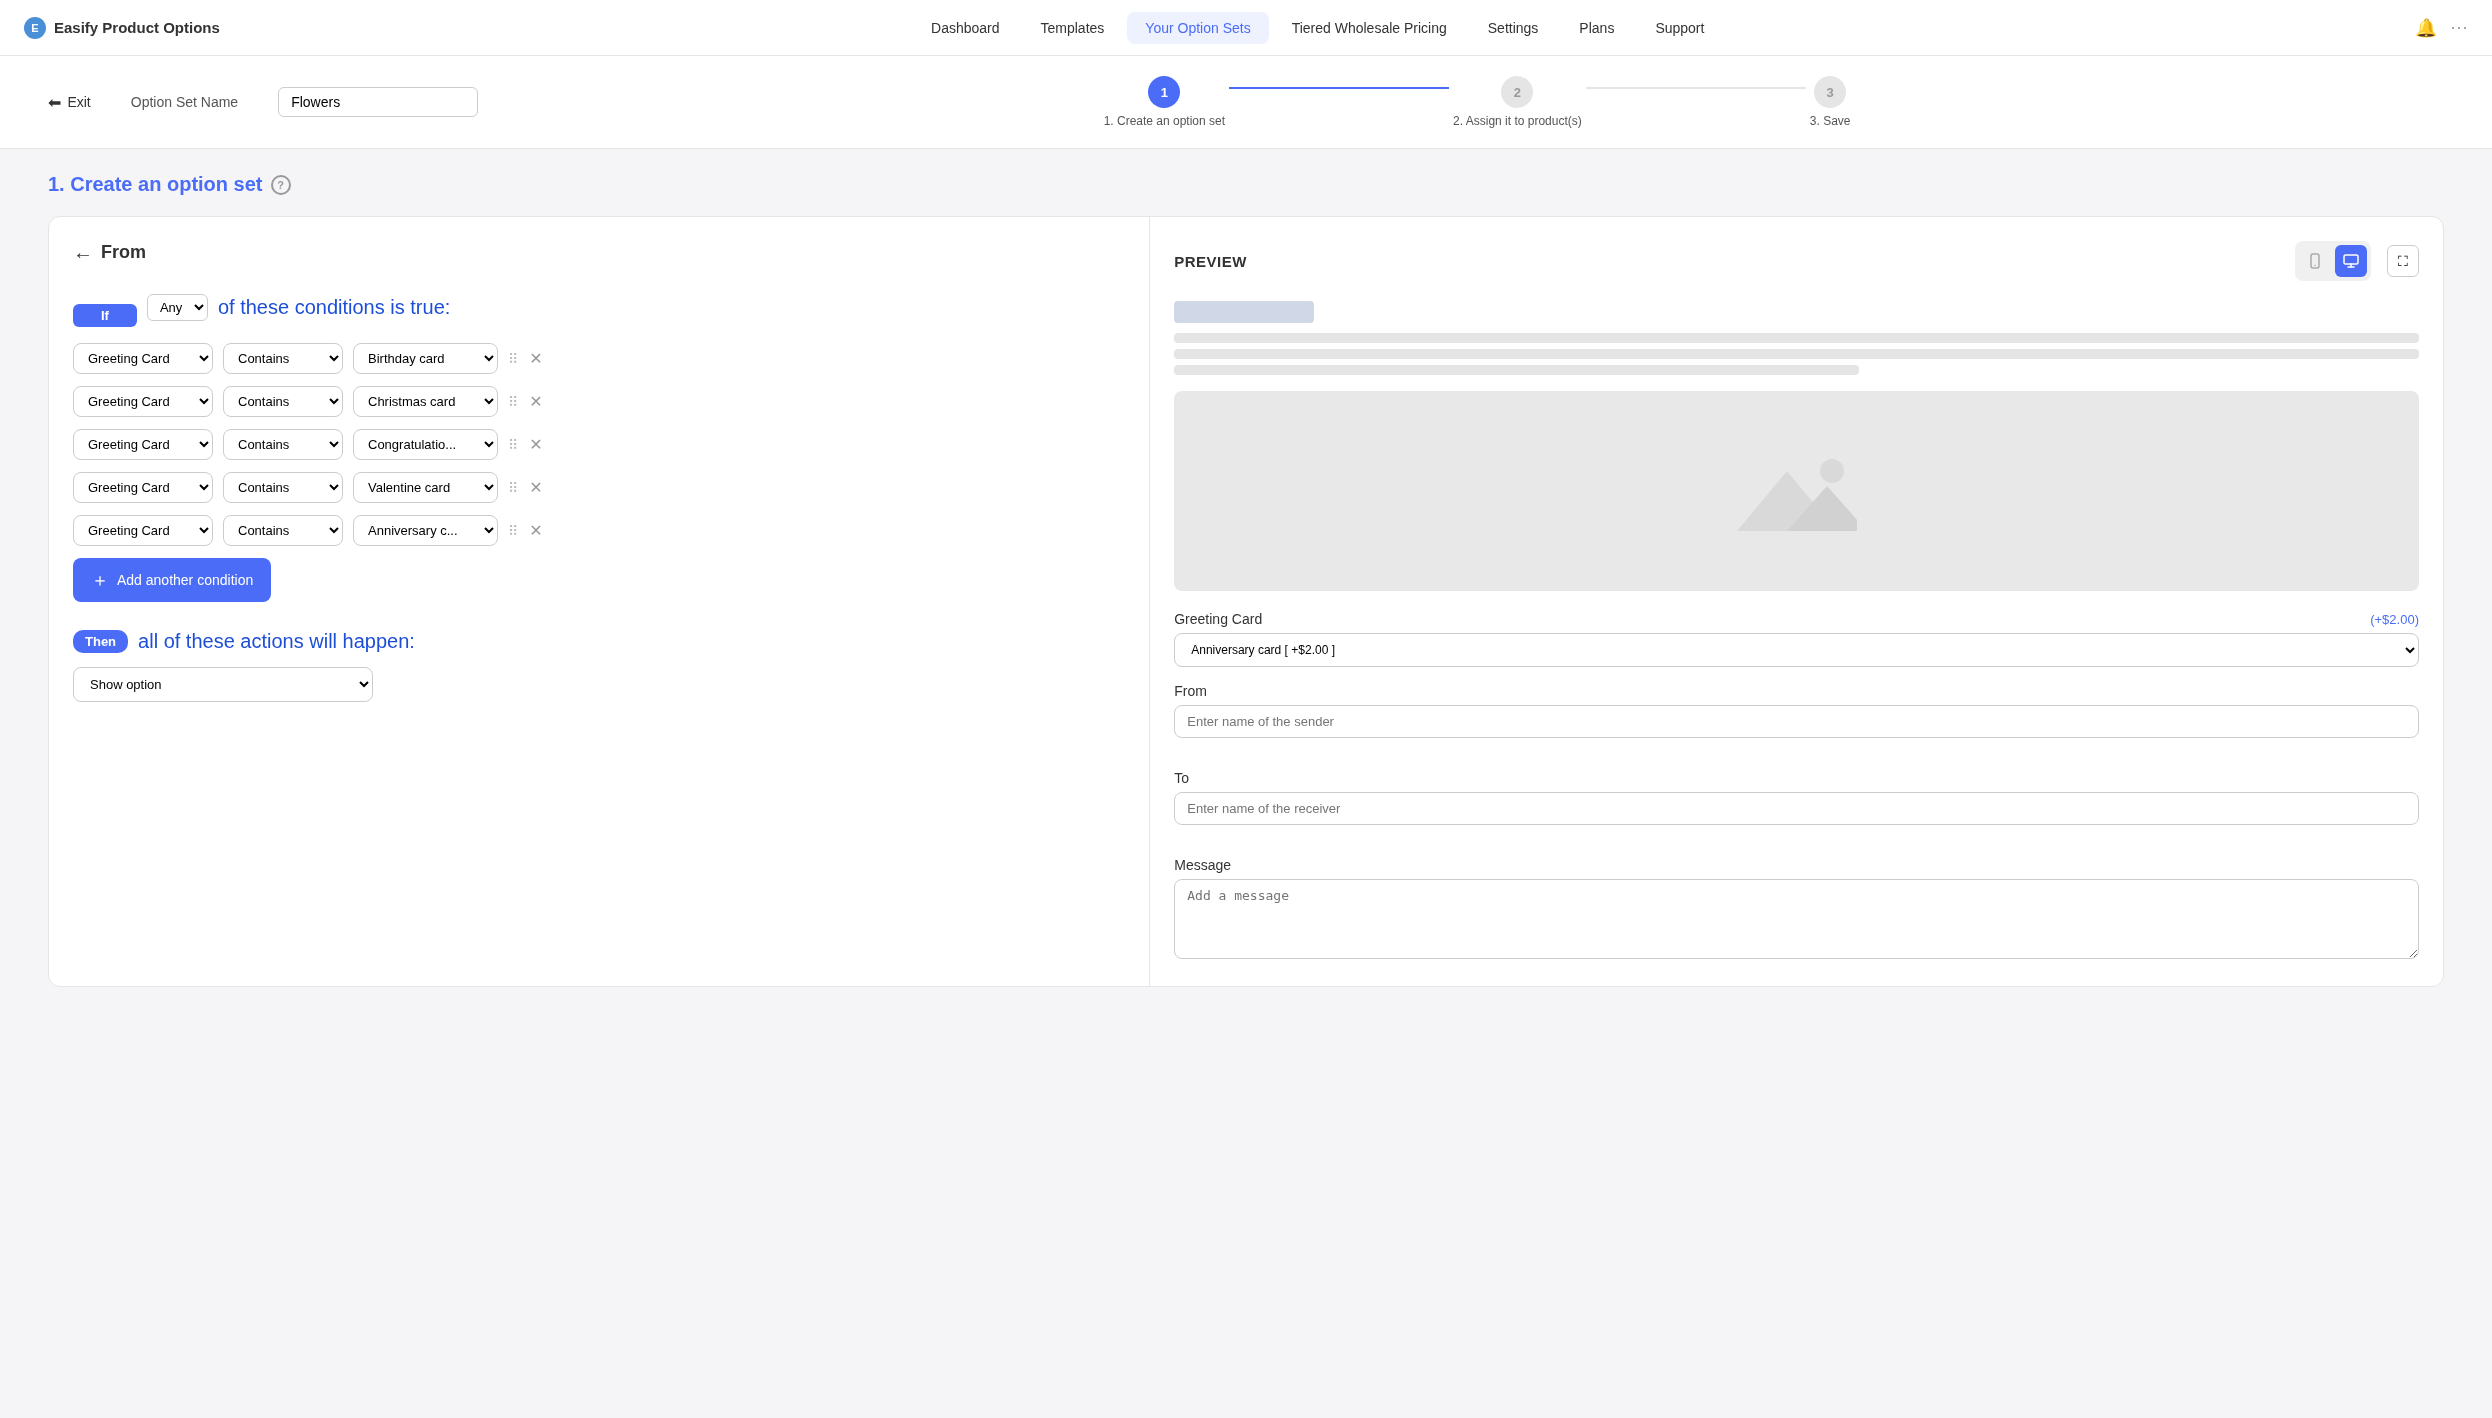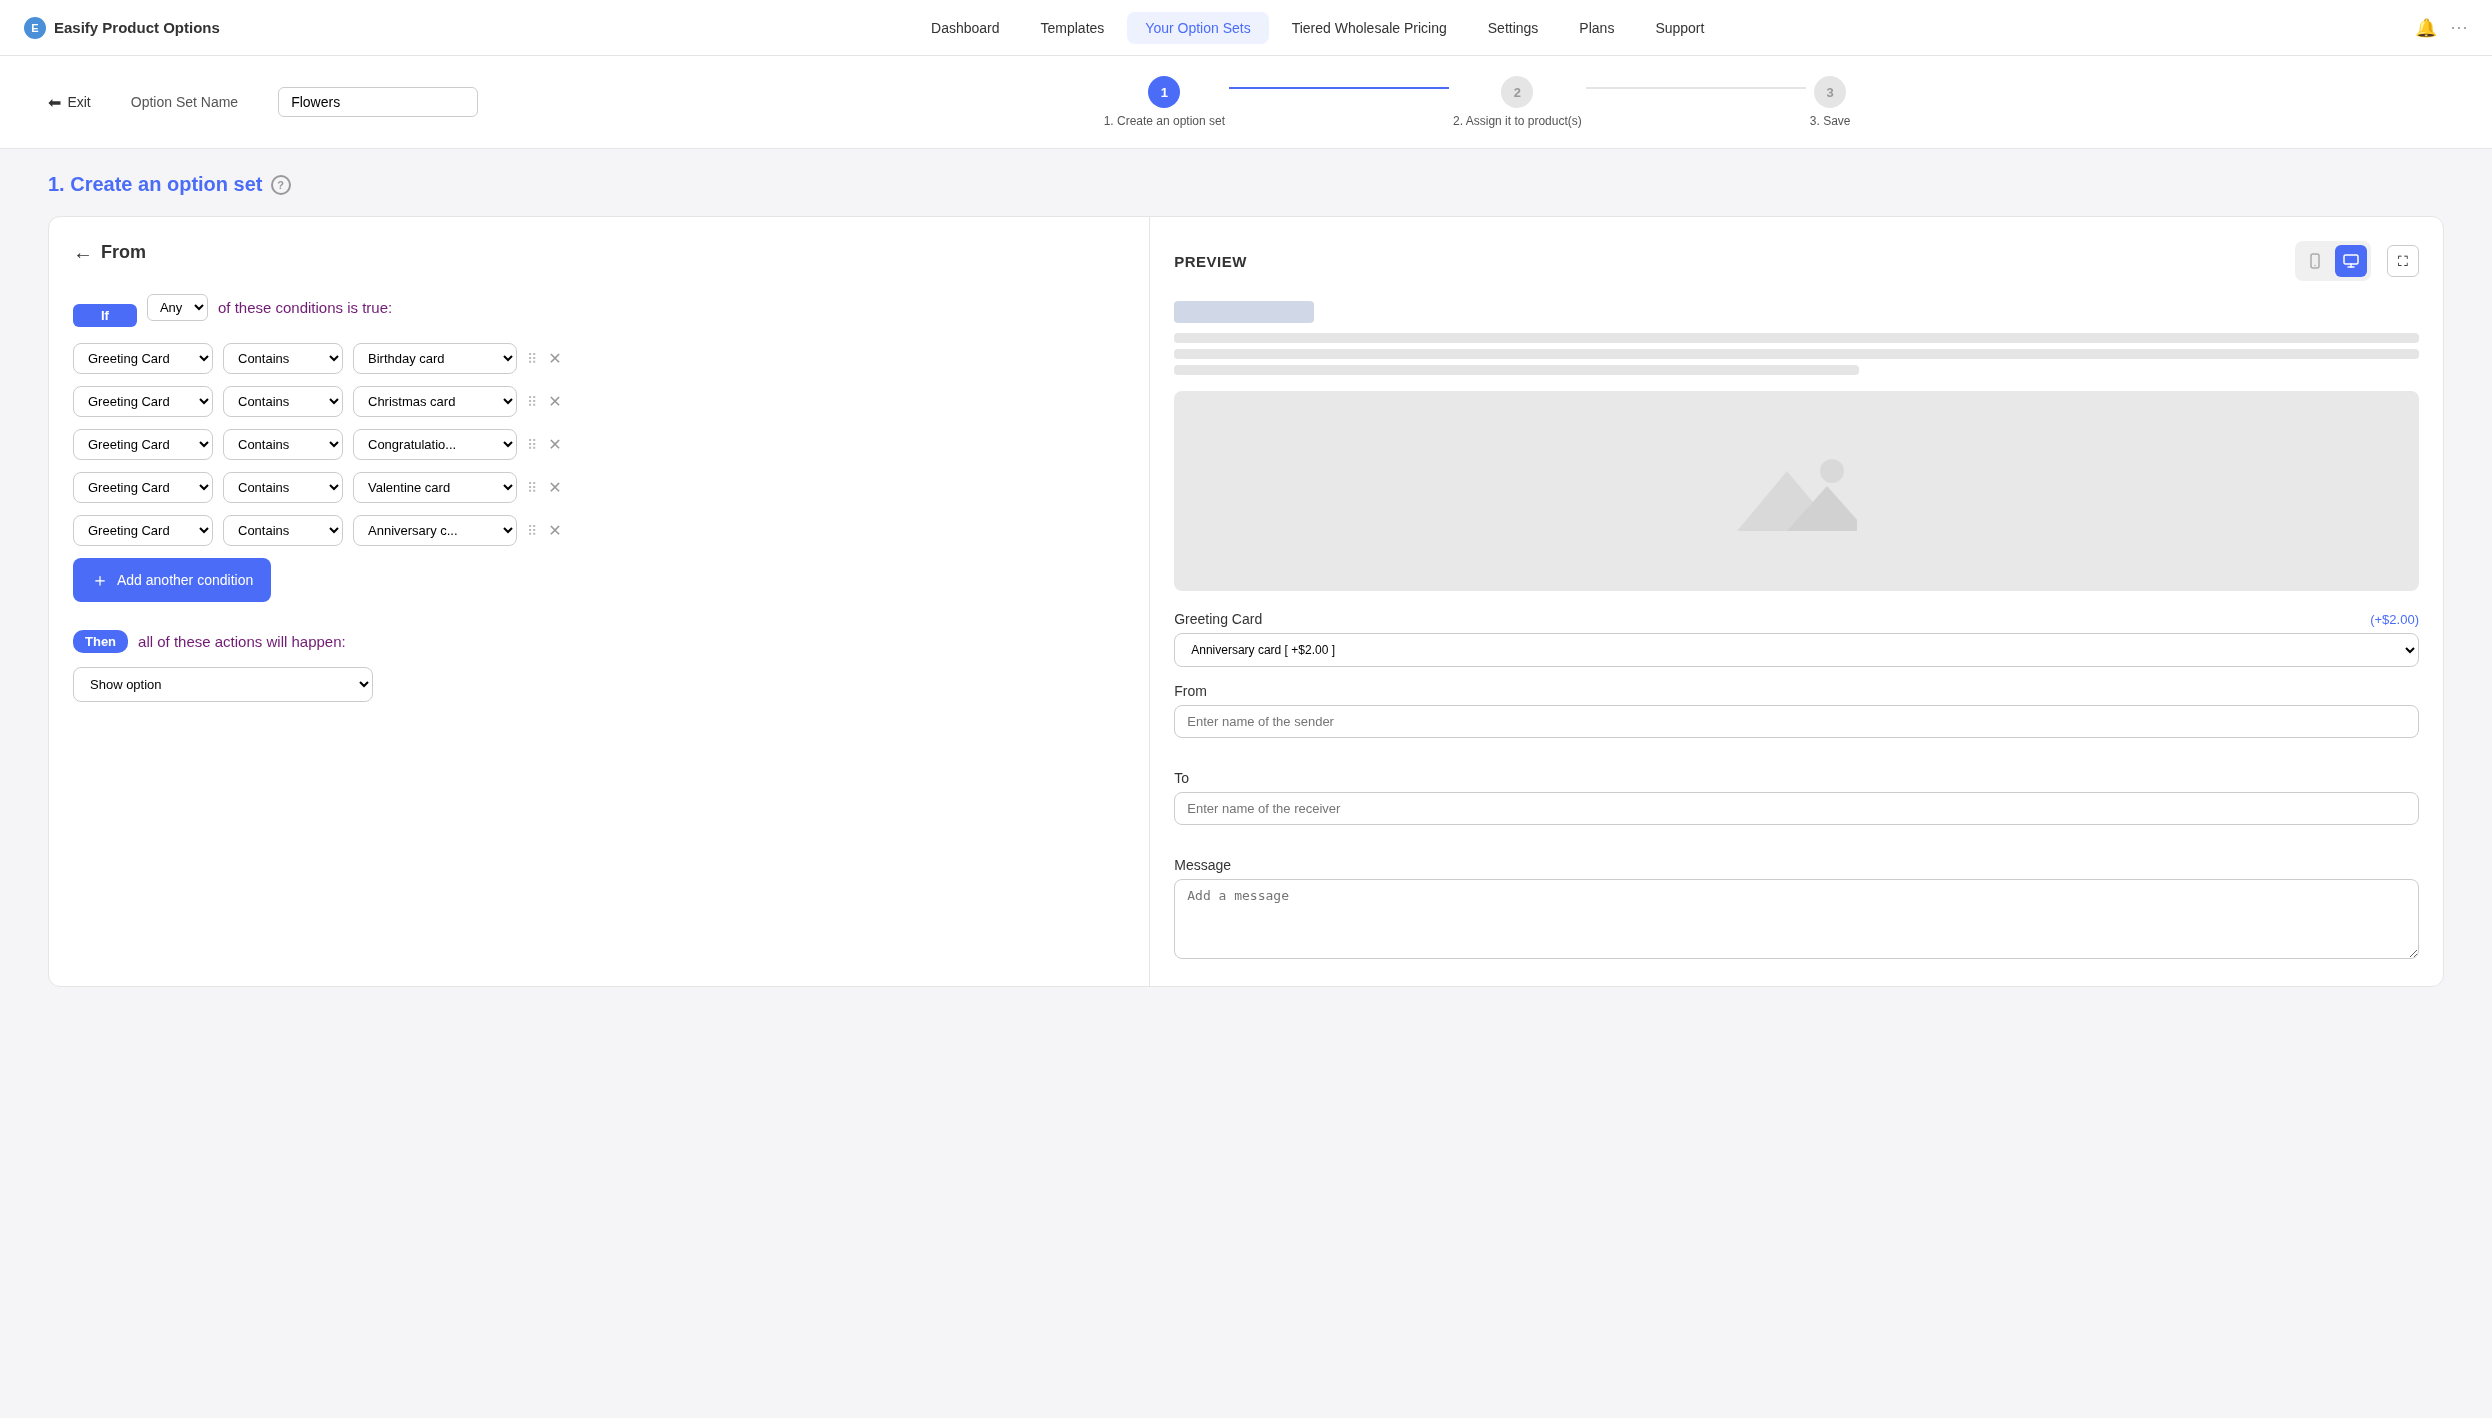--- a/index.html
+++ b/index.html
@@ -43,27 +43,27 @@
     .card-right { flex: 1; padding: 24px; }
 
     
     .back-nav { display: flex; align-items: center; gap: 8px; font-size: 18px; font-weight: 600; margin-bottom: 24px; cursor: pointer; }
     .back-arrow { font-size: 20px; color: #333; }
 
     
     .condition-header { display: flex; align-items: center; gap: 10px; margin-bottom: 16px; }
     .if-badge { background: #4a6cf7; color: #fff; border-radius: 6px; padding: 4px 28px; font-size: 13px; font-weight: 600; margin-top: 16px; }
     .any-select { border: 1px solid #ccc; border-radius: 6px; padding: 4px 8px; font-size: 13px; background: #fff; cursor: pointer; }
-    .condition-text { font-size: 15px; color: #701a75; }
+    .condition-text { font-size: 20px; color: #1d4ed8; }
 
     .condition-row { display: flex; align-items: center; gap: 10px; margin-bottom: 12px; }
     .cond-select { border: 1px solid #ccc; border-radius: 8px; padding: 6px 10px; font-size: 13px; background: #fff; cursor: pointer; }
     .cond-select-wide { width: 140px; }
     .cond-select-mid { width: 120px; }
-    .cond-select-val { width: 164px; }
+    .cond-select-val { width: 145px; }
     .drag-handle { color: #bbb; cursor: grab; font-size: 14px; letter-spacing: 1px; }
     .remove-btn { color: #999; cursor: pointer; font-size: 16px; font-weight: 300; }
 
     .add-condition-btn { display: flex; align-items: center; gap: 8px; background: #4a6cf7; color: #fff; border: none; border-radius: 8px; padding: 10px 18px; font-size: 14px; font-weight: 500; cursor: pointer; margin-top: 8px; }
     .add-icon { font-size: 18px; font-weight: 300; }
 
     .then-section { margin-top: 28px; }
     .then-header { display: flex; align-items: center; gap: 10px; margin-bottom: 14px; }
     .then-badge { background: #4a6cf7; color: #fff; border-radius: 10px; padding: 4px 12px; font-size: 13px; font-weight: 600; }
     .then-select { border: 1px solid #ccc; border-radius: 8px; padding: 8px 12px; font-size: 13px; background: #fff; cursor: pointer; width: 300px; }

